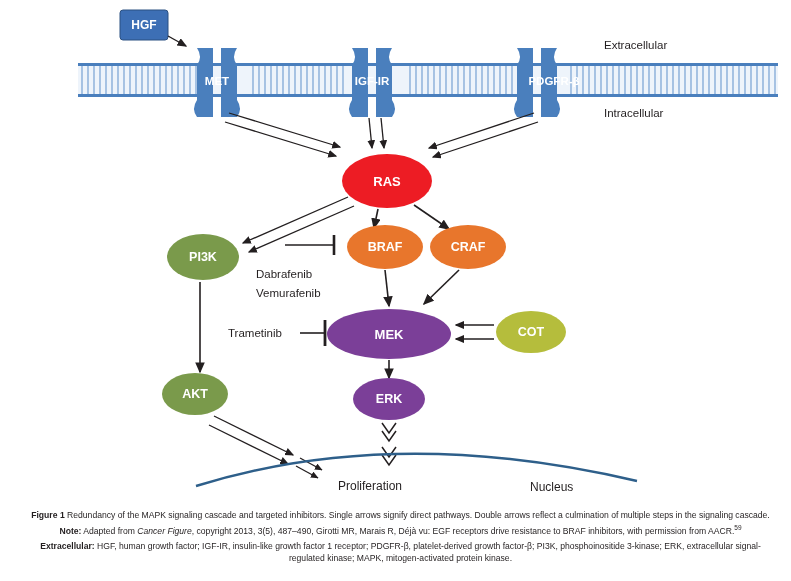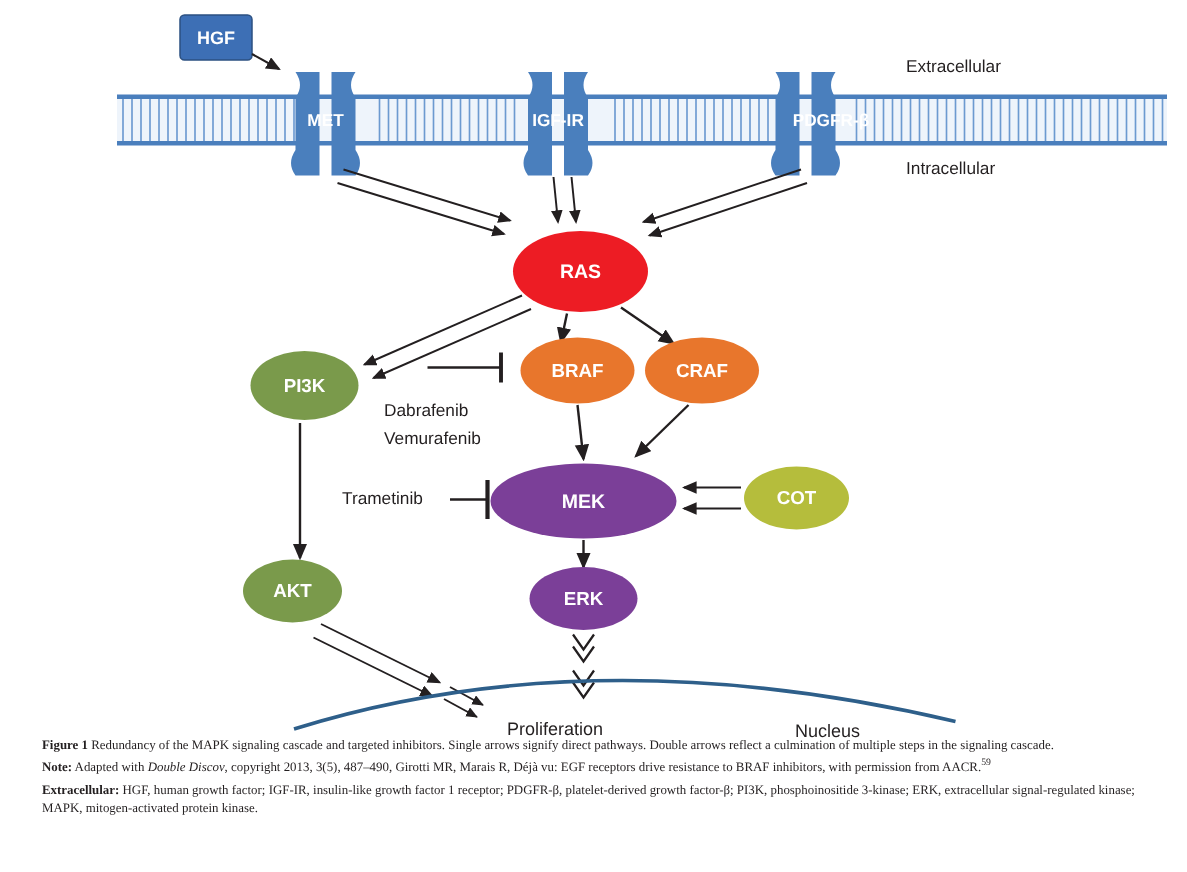--- a/index.html
+++ b/index.html
@@ -34,27 +34,26 @@
   }
   .plain-label {
     font-family: "Liberation Sans", sans-serif;
     fill: #231f20;
     text-anchor: start;
     dominant-baseline: central;
   }
   .caption {
     position: absolute;
     left: 28px;
-    top: 490px;
+    top: 509px;
     width: 745px;
     font-size: 8.6px;
     line-height: 1.45;
     color: #231f20;
-    text-align: left;
-    font-family: Liberation Serif, serif;
+    text-align: center;
   }
   .caption p {
     margin: 0 0 2px 0;
   }
   .caption b {
     font-weight: bold;
   }
   .caption i {
     font-style: italic;
   }
@@ -313,18 +312,18 @@
   <text class="plain-label" x="338" y="486" font-size="12">Proliferation</text>
   <text class="plain-label" x="530" y="487" font-size="12">Nucleus</text>
 </svg>
 </div>
 
 <div class="caption">
   <p>
     <b>Figure 1</b><span> Redundancy of the MAPK signaling cascade and targeted inhibitors. Single arrows signify direct pathways. Double arrows reflect a culmination of multiple steps in the signaling cascade.</span>
   </p>
   <p>
-    <b>Note:</b><span> Adapted with </span><i>Double Discov</i><span>, copyright 2013, 3(5), 487–490, Girotti MR, Marais R, Déjà vu: EGF receptors drive resistance to BRAF inhibitors, with permission from AACR.</span><sup>59</sup>
+    <b>Note:</b><span> Adapted from </span><i>Cancer Figure</i><span>, copyright 2013, 3(5), 487–490, Girotti MR, Marais R, Déjà vu: EGF receptors drive resistance to BRAF inhibitors, with permission from AACR.</span><sup>59</sup>
   </p>
   <p>
     <b>Extracellular:</b><span> HGF, human growth factor; IGF-IR, insulin-like growth factor 1 receptor; PDGFR-β, platelet-derived growth factor-β; PI3K, phosphoinositide 3-kinase; ERK, extracellular signal-regulated kinase; MAPK, mitogen-activated protein kinase.</span>
   </p>
 </div>
 
 </body></html>

